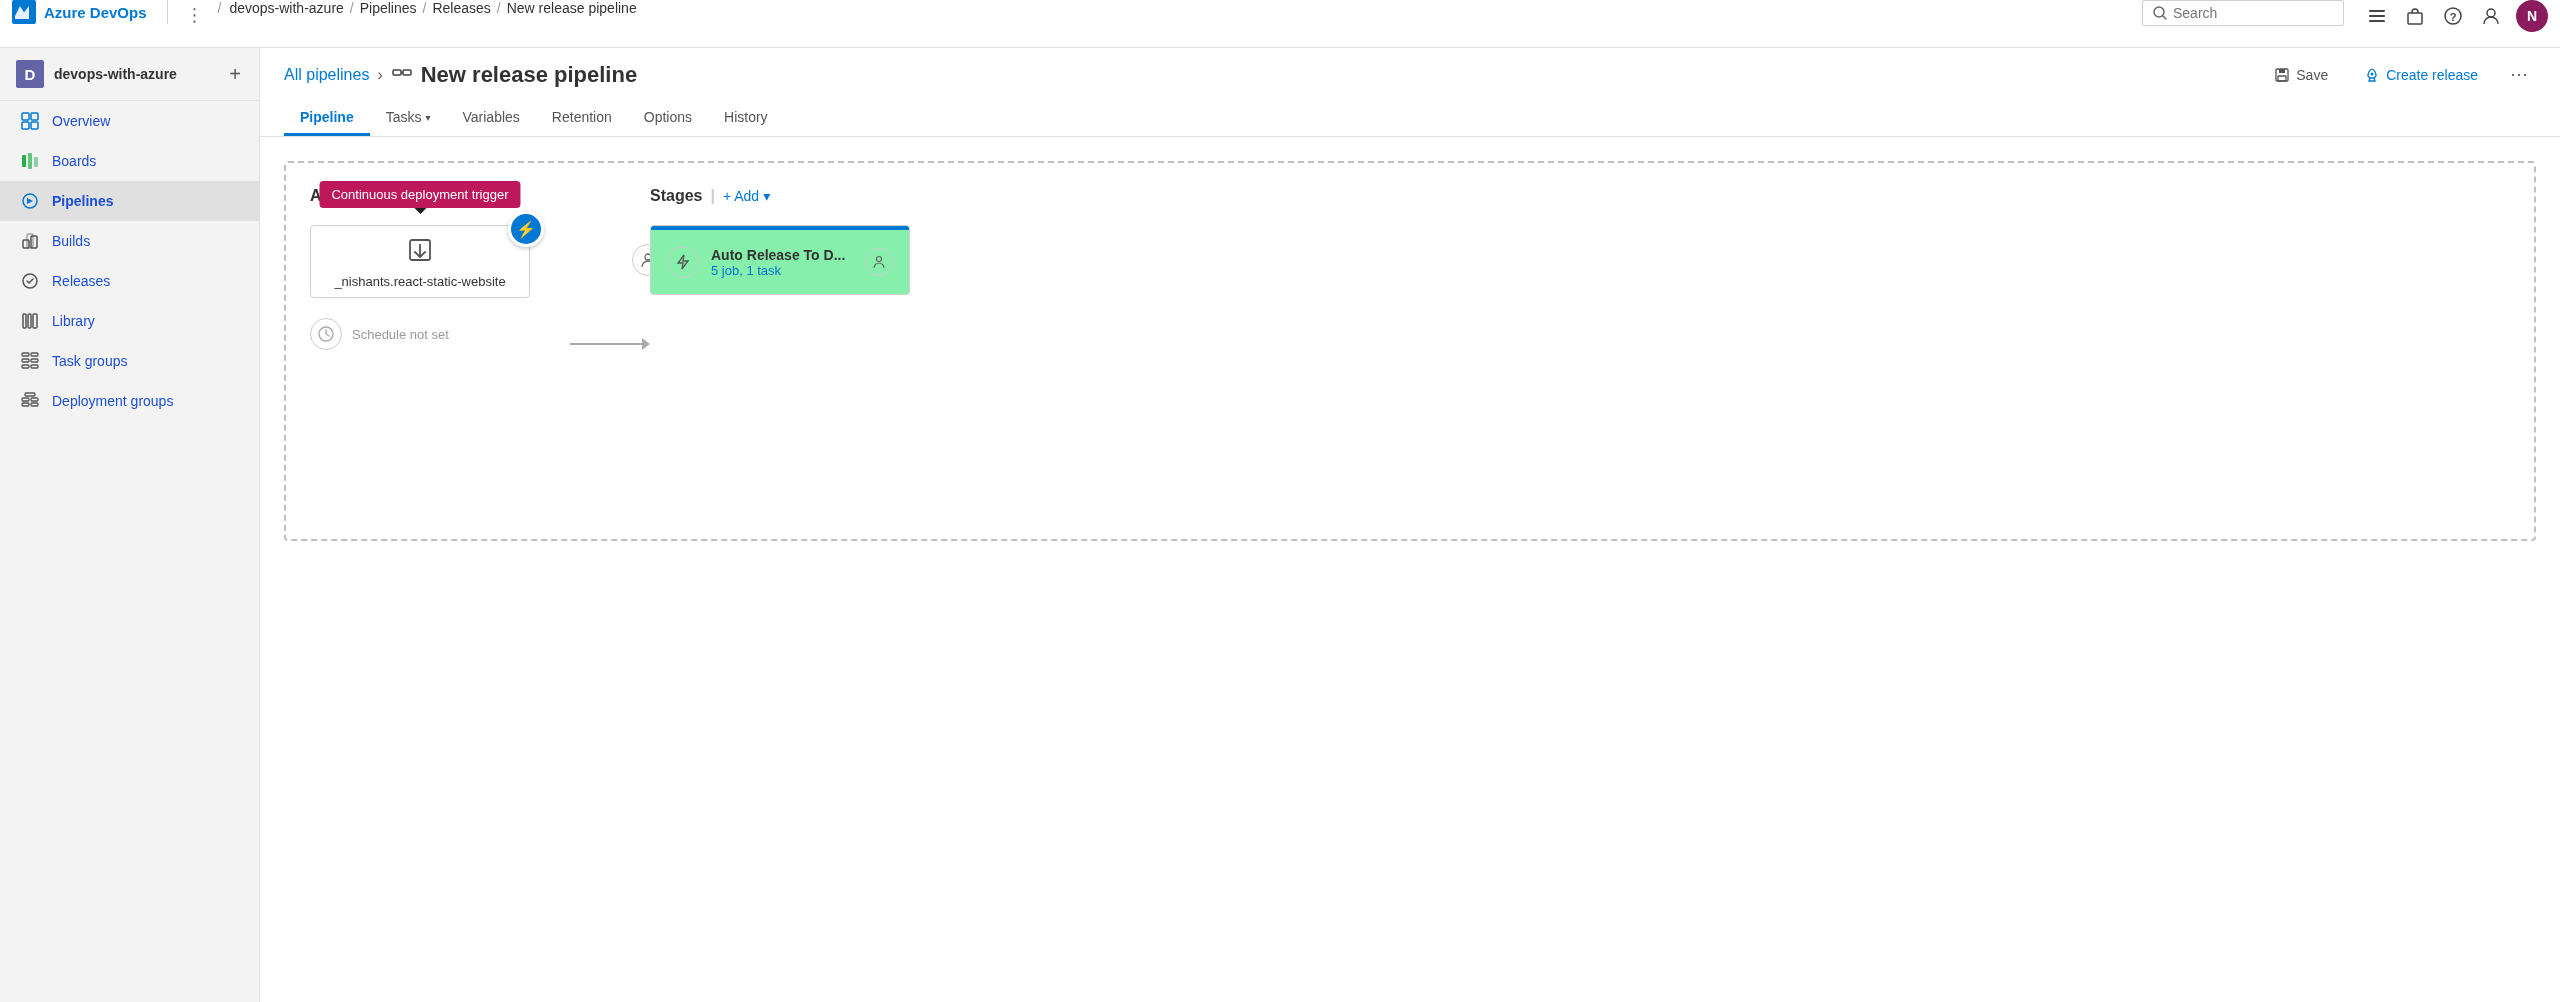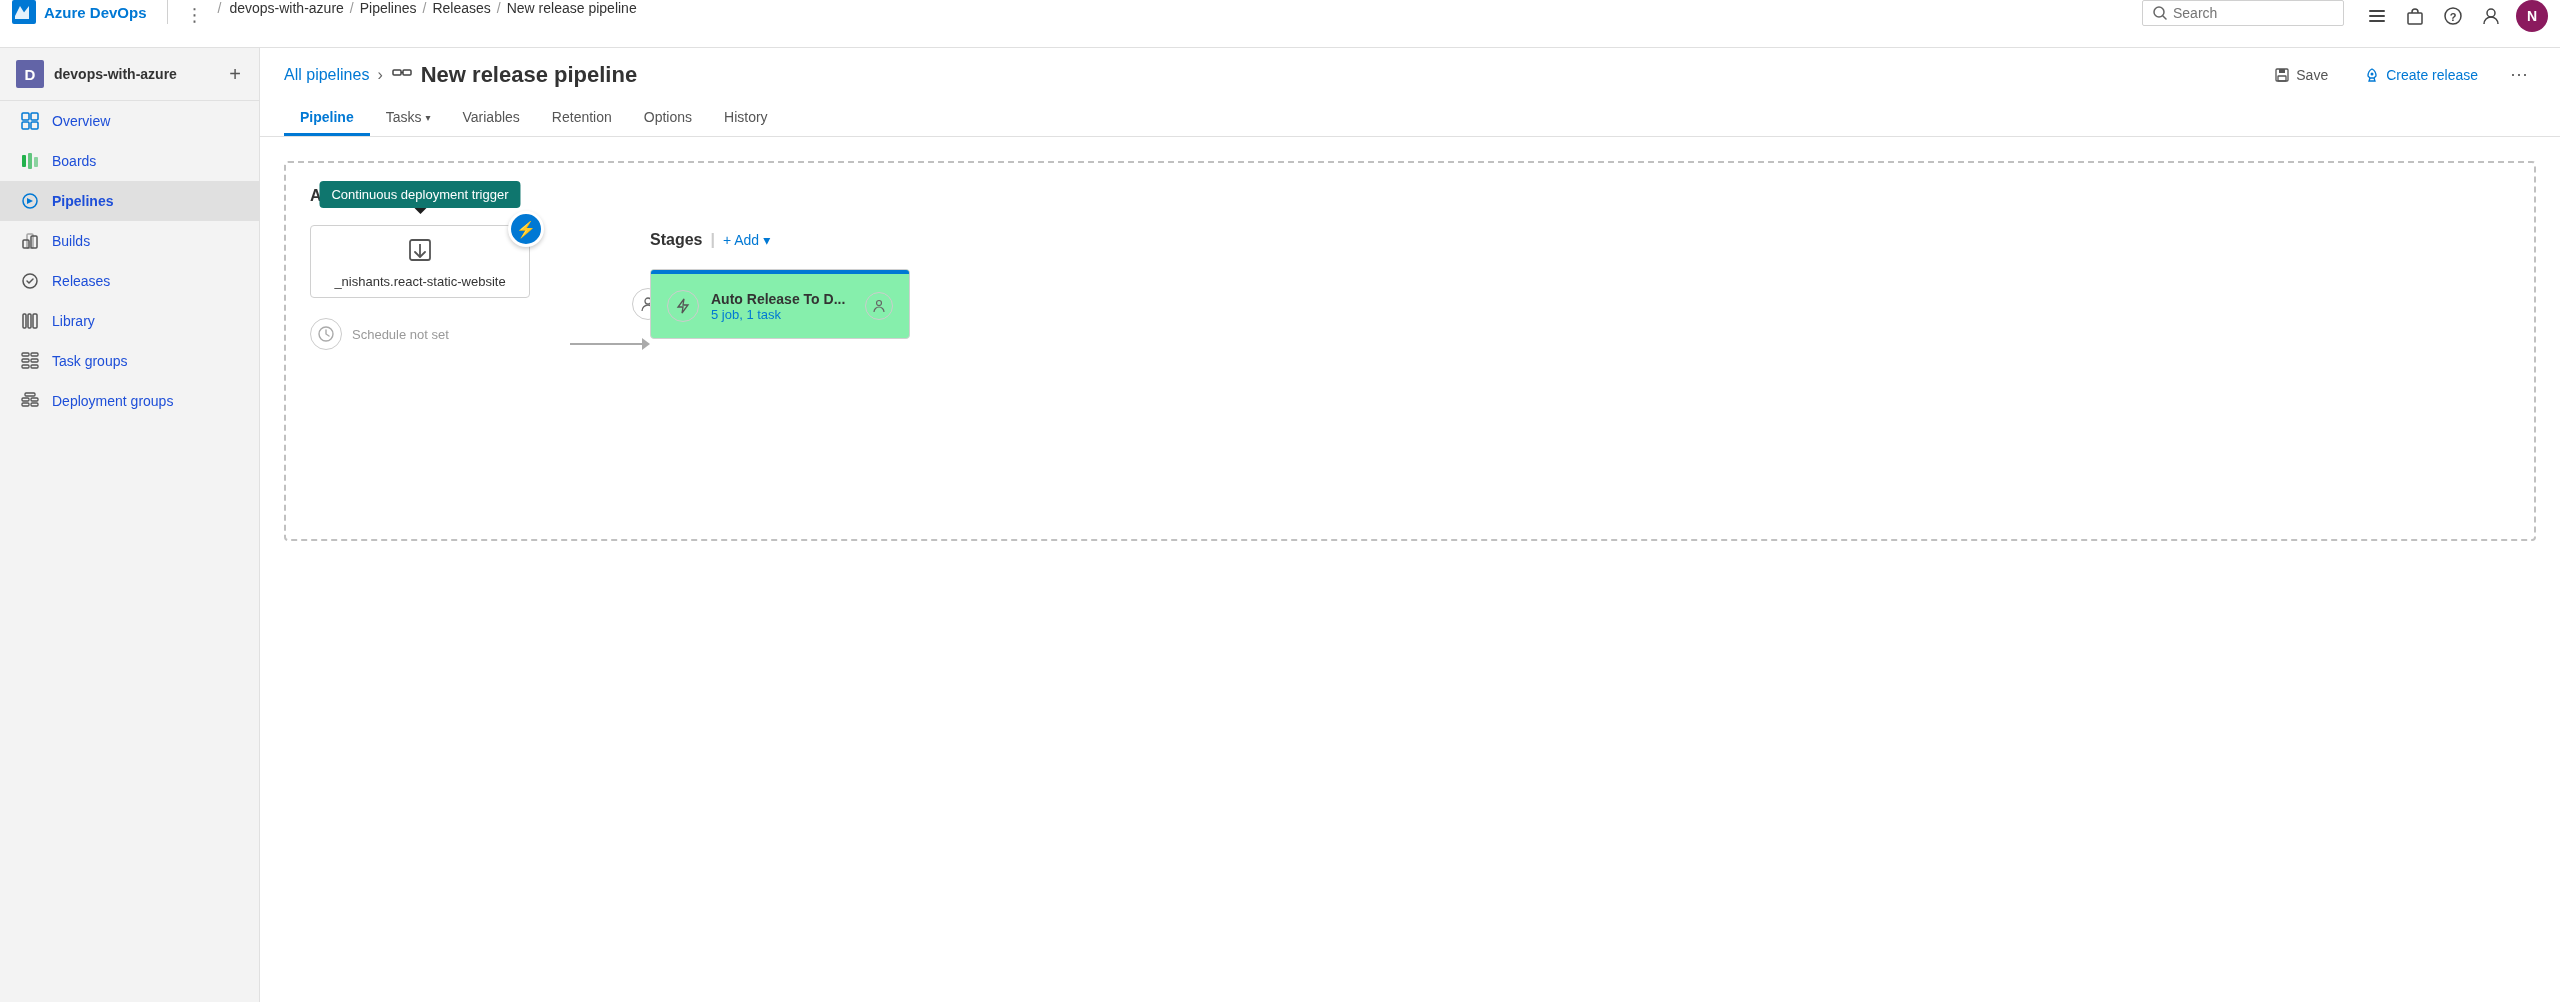--- a/index.html
+++ b/index.html
@@ -81,37 +81,37 @@
     .artifact-icon { font-size: 28px; color: #555; }
     .artifact-name { font-size: 13px; color: #333; text-align: center; }
     .trigger-btn {
       position: absolute; top: -14px; right: -14px; width: 36px; height: 36px; border-radius: 50%;
       background: #0078d4; border: 3px solid #fff; display: flex; align-items: center; justify-content: center;
       cursor: pointer; box-shadow: 0 2px 4px rgba(0,0,0,0.2);
     }
     .trigger-btn-icon { color: #fff; font-size: 16px; }
     .trigger-tooltip {
       position: absolute; top: -44px; left: 50%; transform: translateX(-50%);
-      background: #0f766e; color: #fff; padding: 6px 12px; border-radius: 4px; font-size: 13px;
+      background: #be185d; color: #fff; padding: 6px 12px; border-radius: 4px; font-size: 13px;
       white-space: nowrap; pointer-events: none;
     }
     .trigger-tooltip::after {
       content: ''; position: absolute; top: 100%; left: 50%; transform: translateX(-50%);
       border: 6px solid transparent; border-top-color: #1e1e1e;
     }
 
     
     .schedule-card { display: flex; align-items: center; gap: 10px; margin-top: 20px; color: #999; font-size: 13px; cursor: pointer; }
     .schedule-icon { width: 32px; height: 32px; border: 1px solid #ccc; border-radius: 50%; display: flex; align-items: center; justify-content: center; font-size: 16px; }
 
     
     .connector { flex: 0 0 60px; display: flex; align-items: flex-start; justify-content: center; padding-top: 80px; }
 
     
-    .stages-section { flex: 1; margin-top: 44px; }
+    .stages-section { flex: 1; }
 
     
     .stage-card {
       border: 1px solid #d0d0d0; border-radius: 4px; background: #86efac; width: 260px;
       overflow: hidden; position: relative;
     }
     .stage-card-top { height: 4px; background: #0078d4; }
     .stage-card-body { display: flex; align-items: center; gap: 12px; padding: 16px; }
     .stage-lightning { width: 32px; height: 32px; border: 1px solid #ccc; border-radius: 50%; display: flex; align-items: center; justify-content: center; font-size: 16px; color: #555; }
     .stage-info { flex: 1; }

